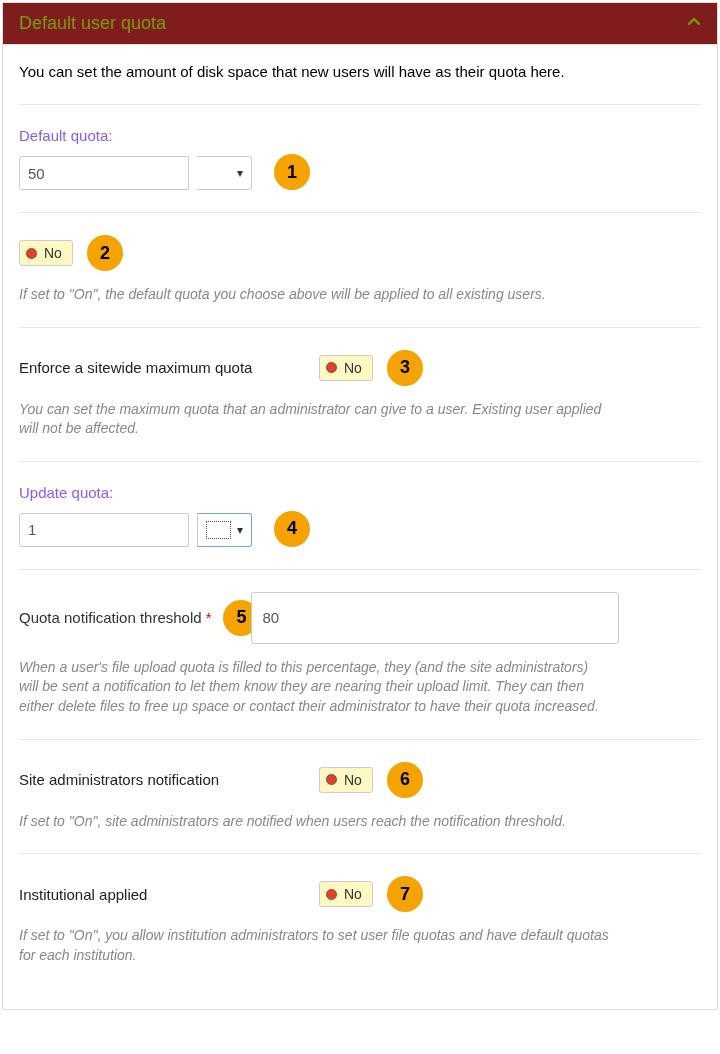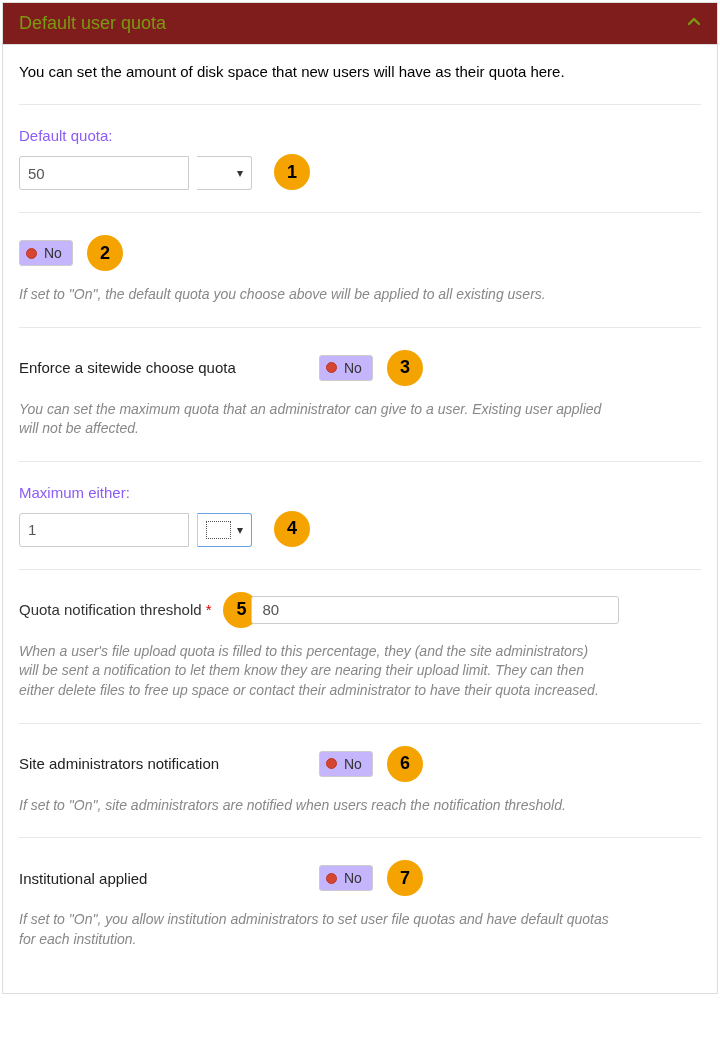--- a/index.html
+++ b/index.html
@@ -107,21 +107,21 @@
     align-items: center;
   }
   .row-inline .label-col {
     width: 300px;
     color: #222;
     font-size: 15px;
   }
   .toggle {
     display: inline-flex;
     align-items: center;
-    background: #c4b5fd;
+    background: #fef9c3;
     border: 1px solid #ccc;
     border-radius: 3px;
     padding: 4px 10px 4px 6px;
     font-size: 14px;
     color: #333;
     cursor: pointer;
   }
   .toggle .dot {
     width: 11px;
     height: 11px;
@@ -136,21 +136,21 @@
     font-size: 14px;
     margin-top: 14px;
     line-height: 1.4;
     max-width: 590px;
   }
   .req {
     color: #d00;
   }
   .threshold-input {
     width: 368px;
-    height: 28px;
+    height: 52px;
     border: 1px solid #ccc;
     border-radius: 3px;
     padding: 0 10px;
     font-size: 15px;
     color: #555;
     margin-left: 32px;
   }
 </style>
 </head>
 <body>
@@ -186,33 +186,33 @@
           <span>No</span>
         </div>
         <div class="badge">2</div>
       </div>
       <div class="help">If set to "On", the default quota you choose above will be applied to all existing users.</div>
     </div>
     <hr>
 
     <div class="section">
       <div class="row-inline">
-        <div class="label-col">Enforce a sitewide choose quota</div>
+        <div class="label-col">Enforce a sitewide maximum quota</div>
         <div class="toggle">
           <span class="dot"></span>
           <span>No</span>
         </div>
         <div class="badge">3</div>
       </div>
       <div class="help">You can set the maximum quota that an administrator can give to a user. Existing user applied will not be affected.</div>
     </div>
     <hr>
 
     <div class="section">
-      <div class="field-label">Maximum either:</div>
+      <div class="field-label">Update quota:</div>
       <div class="input-row">
         <input class="text-input" type="text" value="1" style="">
         <div class="unit-select" style="border:1px solid #6aa3e0; border-left:1px solid #ccc;">
           <span class="mini">&nbsp;</span>▾
         </div>
         <div class="badge">4</div>
       </div>
     </div>
     <hr>
 

